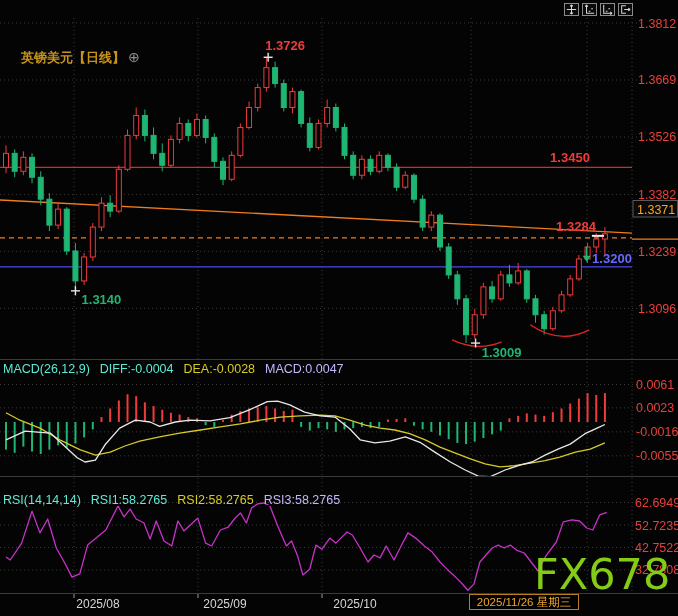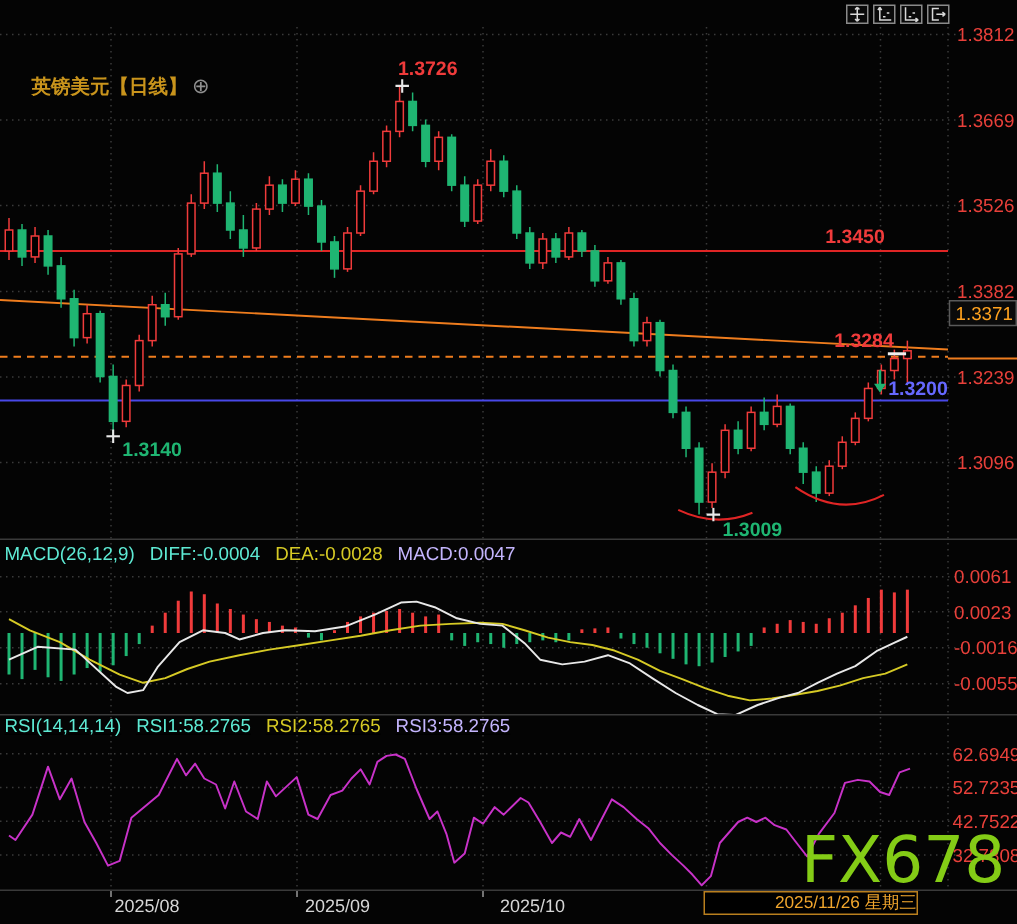--- a/index.html
+++ b/index.html
@@ -7,24 +7,24 @@
           font-family:"Liberation Sans",sans-serif;}
   #chart{position:absolute;left:0;top:0;z-index:1;}
   .titlebar{position:absolute;left:21px;top:1px;z-index:5;font-size:13px;font-weight:bold;color:#c9941c;margin-top:48px;}
   .titlebar .plus{color:#8f8f8f;font-weight:normal;font-size:14px;margin-left:3px;cursor:pointer;}
   .toolbar{position:absolute;left:564px;top:3px;z-index:5;display:flex;gap:3px;}
   .tbtn{width:15px;height:13px;border:1px solid #8a8a8a;background:#0a0a0a;display:flex;
         align-items:center;justify-content:center;box-sizing:border-box;cursor:pointer;}
   .ind-header{position:absolute;left:3px;z-index:4;font-size:12.5px;white-space:nowrap;}
   .ind-header span{margin-right:10px;}
   .w1{color:#5eead4;} .w2{color:#d6ca25;} .w3{color:#c4b5fd;}
-  #macd-header{top:362px;} #rsi-header{top:477px;text-decoration:underline;}
+  #macd-header{top:362px;} #rsi-header{top:493px;text-decoration:underline;}
   .date-box{position:absolute;left:469px;top:594px;width:108px;height:14px;z-index:4;
             border:1px solid #b97f1e;background:#000;color:#f1a62d;font-size:11.5px;
-            text-align:right;line-height:14px;padding-left:33px;}
+            text-align:center;line-height:14px;}
   .watermark{position:absolute;left:534px;top:549px;z-index:6;font-size:43px;color:#84cc16;
              font-family:"DejaVu Sans",sans-serif;letter-spacing:0px;}
 </style>
 </head>
 <body>
 
 <div class="screen">
 
   <svg id="chart" width="678" height="616">
       <defs>

